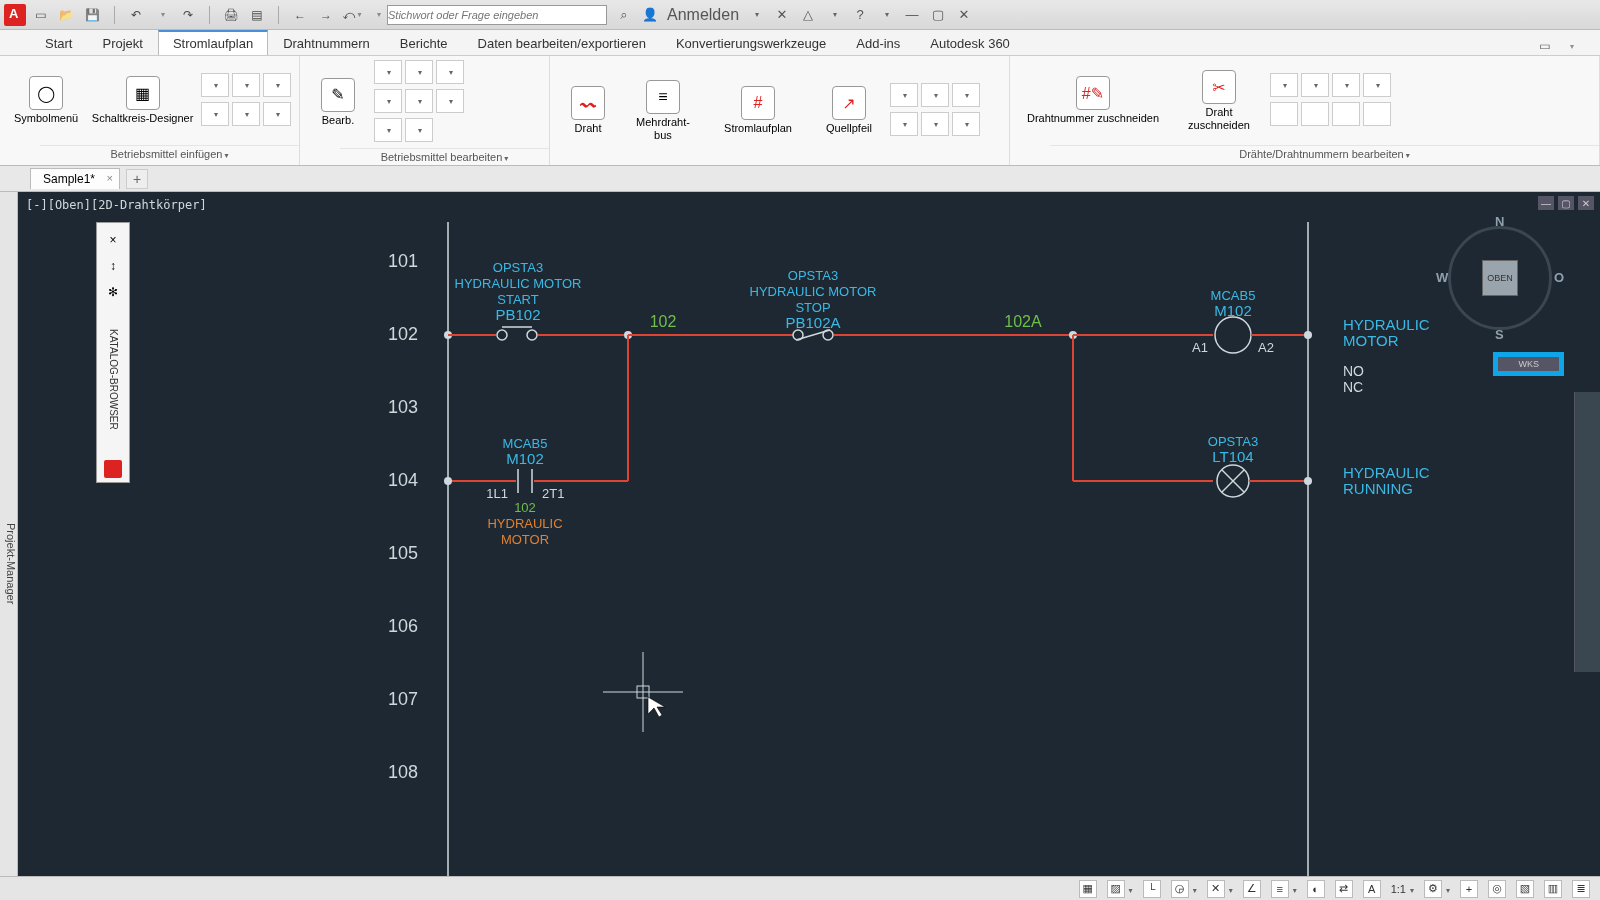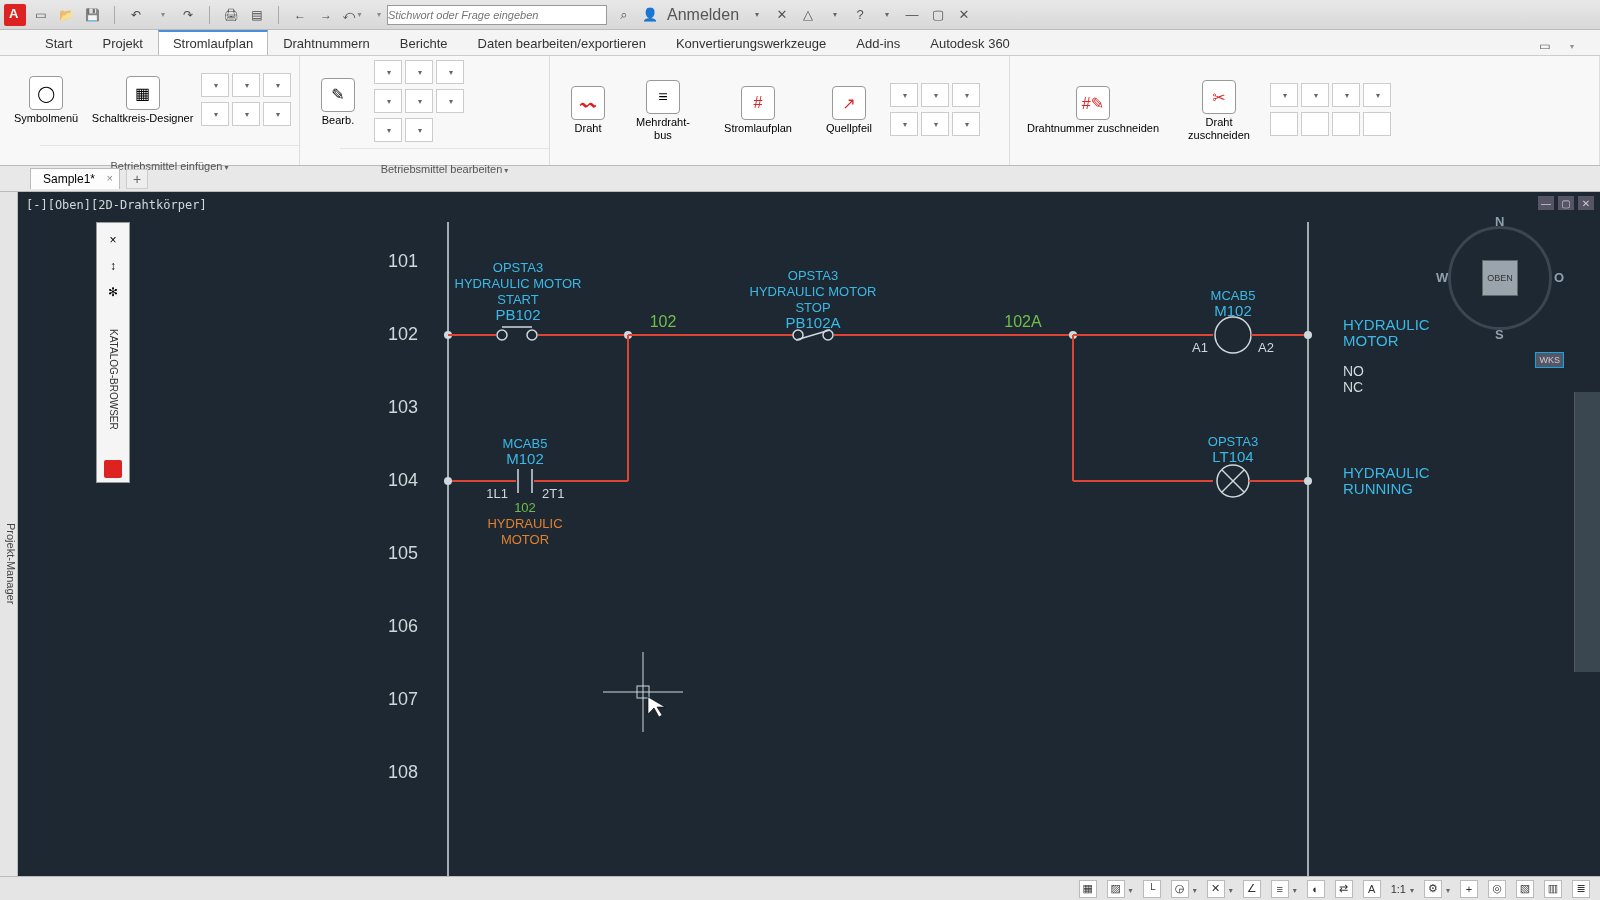--- a/index.html
+++ b/index.html
@@ -21,21 +21,21 @@
 
 .menubar { height: 26px; background:#f4f4f4; display:flex; align-items:flex-end; padding-left:30px; border-bottom:1px solid #ccc; }
 .menutab { padding: 4px 14px; font-size:13px; color:#333; cursor:pointer; border:1px solid transparent; border-bottom:none; }
 .menutab.active { background:#fff; border-color:#bbb; border-top:2px solid #4a90d9; }
 .menubar-right { margin-left:auto; display:flex; align-items:center; padding-right:20px; gap:8px; }
 
 
 .ribbon { height: 110px; background:#f8f8f8; border-bottom:1px solid #bbb; display:flex; }
 .rpanel { border-right:1px solid #ddd; display:flex; flex-direction:column; }
 .rpanel-body { flex:1; display:flex; align-items:center; padding:4px 8px; gap:6px; }
-.rpanel-title { height:20px; font-size:11px; color:#555; text-align:center; border-top:1px solid #e5e5e5; padding-top:14px; cursor:pointer;margin-left:40px; }
+.rpanel-title { height:20px; font-size:11px; color:#555; text-align:center; border-top:1px solid #e5e5e5; padding-top:2px; cursor:pointer;margin-left:40px; }
 .bigbtn { display:flex; flex-direction:column; align-items:center; justify-content:center; width:80px; height:76px; cursor:pointer; }
 .bigbtn .ico { width:34px; height:34px; border:1px solid #999; border-radius:4px; margin-bottom:2px; background:#fff; display:flex; align-items:center; justify-content:center; }
 .bigbtn .lbl { font-size:11px; text-align:center; line-height:1.1; }
 .smallgrid { display:grid; grid-template-columns:repeat(3,28px); grid-auto-rows:26px; gap:3px; }
 .sbtn { width:28px; height:24px; border:1px solid #ccc; background:#fff; cursor:pointer; font-size:10px; display:flex; align-items:center; justify-content:center; }
 .dropdown-caret::after { content:"▾"; font-size:8px; margin-left:2px; color:#666; }
 
 
 .doctabs { height:26px; background:#e8e8e8; display:flex; align-items:center; padding-left:30px; border-bottom:1px solid #bbb; }
 .doctab { background:#fdfdfd; border:1px solid #bbb; border-bottom:none; padding:3px 24px 3px 12px; font-size:12px; position:relative; cursor:pointer; }
@@ -55,21 +55,21 @@
 .palette .plogo { width:18px; height:18px; background:#d22; border-radius:2px; margin-top:6px; }
 
 
 .draw-svg { position:absolute; inset:0; }
 
 
 .viewcube { position:absolute; right:40px; top:26px; width:120px; height:120px; }
 .viewcube .ring { position:absolute; inset:8px; border:3px solid #3a4650; border-radius:50%; }
 .viewcube .cube { position:absolute; left:42px; top:42px; width:36px; height:36px; background:#9aa4ad; color:#333; font-size:9px; display:flex; align-items:center; justify-content:center; border:1px solid #666; }
 .viewcube .dir { position:absolute; color:#8fa0ad; font-size:13px; font-weight:bold; }
-.wks-btn { position:absolute; right:36px; top:160px; background:#556; color:#ccc; font-size:9px; padding:2px 3px; border:1px solid #0ea5e9; cursor:pointer;text-align:right; }
+.wks-btn { position:absolute; right:36px; top:160px; background:#556; color:#ccc; font-size:9px; padding:2px 20px; border:5px solid #0ea5e9; cursor:pointer;text-align:right; }
 
 
 .navbar-right { position:absolute; right:0; top:200px; width:26px; height:280px; background:#3a4650; border-left:1px solid #556; }
 
 
 .vp-controls { position:absolute; right:6px; top:4px; display:flex; gap:4px; }
 .vp-controls span { width:16px; height:14px; background:#556; color:#ccc; font-size:10px; display:flex; align-items:center; justify-content:center; cursor:pointer; }
 
 
 .statusbar { position:absolute; bottom:0; left:0; right:0; height:24px; background:#e5e5e5; border-top:1px solid #bbb; display:flex; align-items:center; justify-content:flex-end; padding:0 10px; gap:10px; }
@@ -228,20 +228,21 @@
         <div class="sbtn dropdown-caret"></div>
         <div class="sbtn dropdown-caret"></div>
         <div class="sbtn dropdown-caret"></div>
         <div class="sbtn dropdown-caret"></div>
         <div class="sbtn"></div>
         <div class="sbtn"></div>
         <div class="sbtn"></div>
         <div class="sbtn"></div>
       </div>
     </div>
+    <div class="rpanel-title dropdown-caret">Drähte/Drahtnummern bearbeiten</div>
   </div>
 </div>
 
 <div class="doctabs">
   <div class="doctab">
     <span>Sample1*</span>
     <span class="close">×</span>
   </div>
   <div class="newtab">+</div>
 </div>

